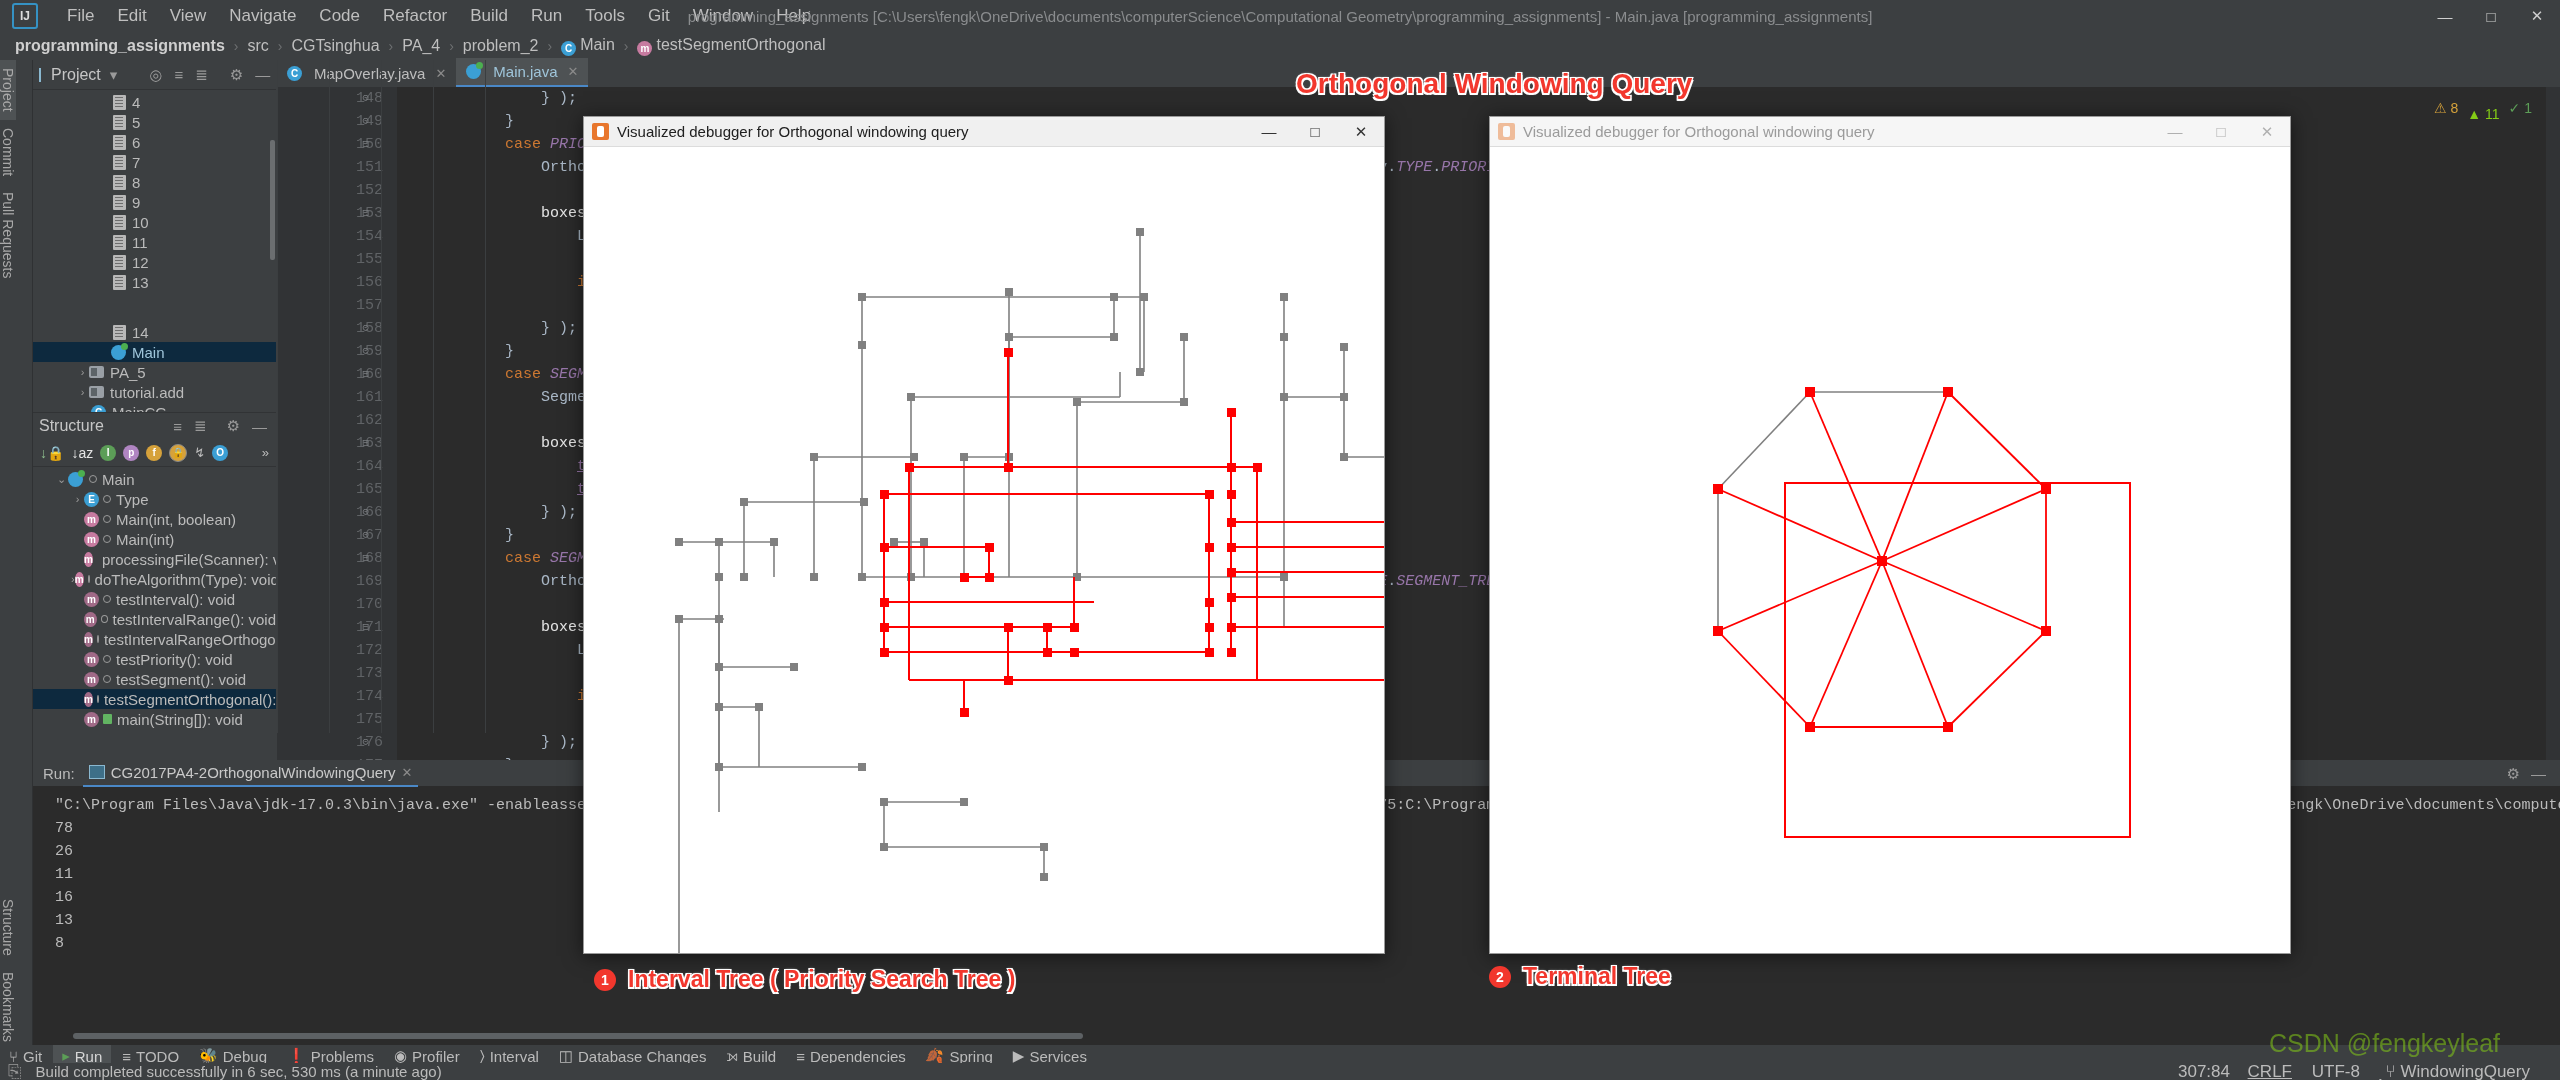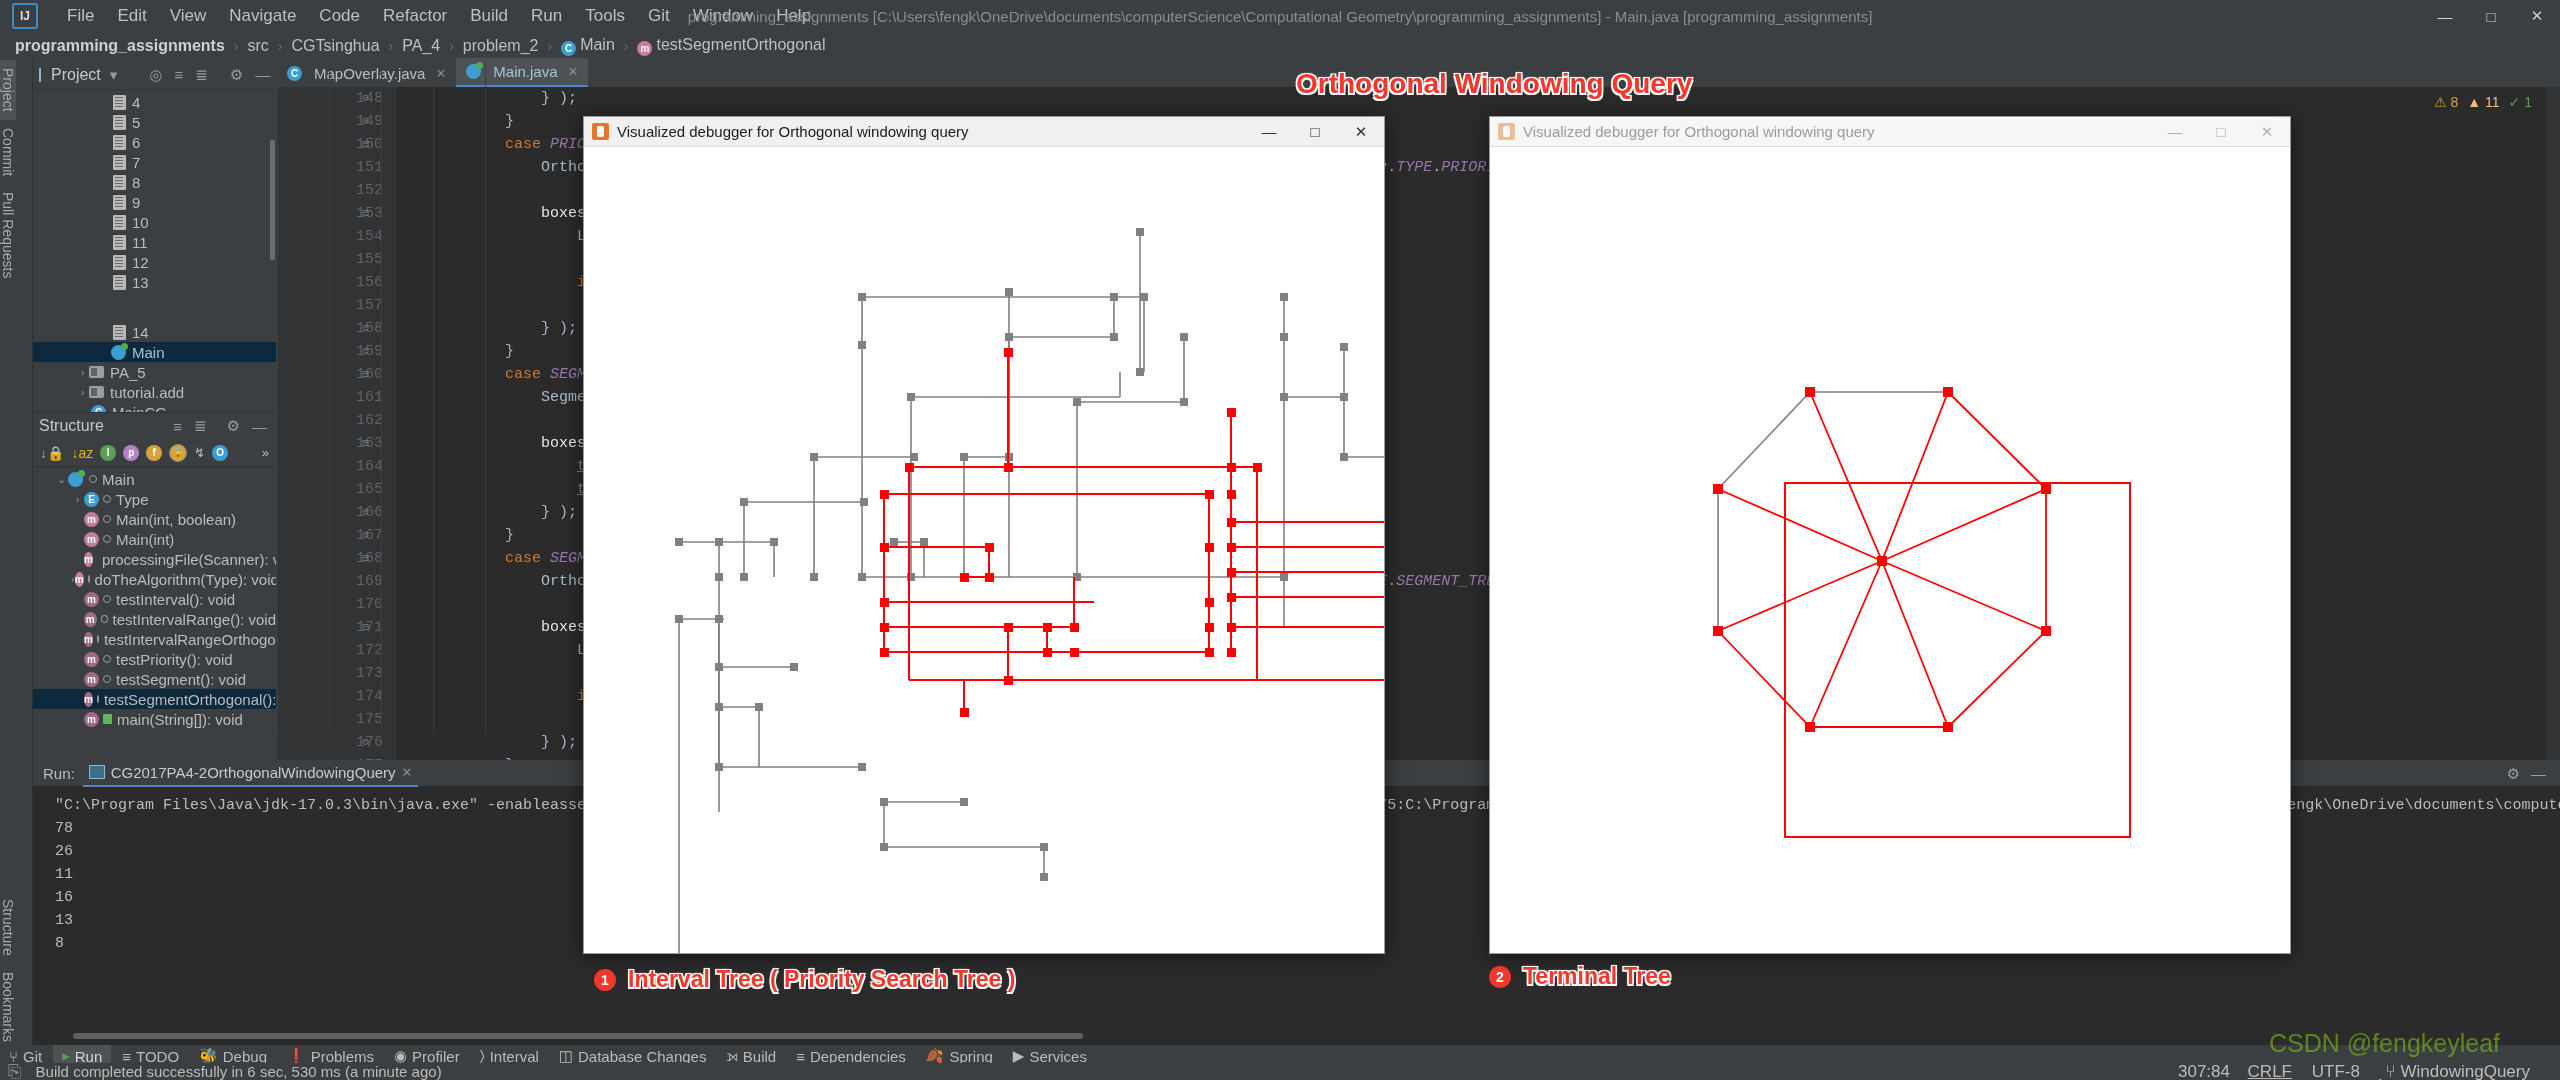--- a/index.html
+++ b/index.html
@@ -326,21 +326,21 @@
 <div id="structure-panel" class="abs">
   <div id="structure-head">
     <span class="sh-title">Structure</span>
     <span class="hdr-ico" style="margin-left:auto;">≡</span>
     <span class="hdr-ico">≣</span>
     <span class="hdr-ico" style="margin-left:8px;">⚙</span>
     <span class="hdr-ico">—</span>
   </div>
   <div id="structure-tools">
     <span style="color:#8fbe8f;font-size:14px;">↓🔒</span>
-    <span style="color:#eab308;font-size:14px;">↓a​z</span>
+    <span style="color:#e5e5e5;font-size:14px;">↓a​z</span>
     <span class="round" style="background:#5c9e57;">I</span>
     <span class="round" style="background:#b085c2;">p</span>
     <span class="round" style="background:#d6a23b;">f</span>
     <span class="round" style="background:#d6a23b;border:1px solid #888;">🔒</span>
     <span style="color:#bbb;font-size:13px;">↯</span>
     <span class="round" style="background:#3b9fd4;">O</span>
     <span style="color:#bbb;font-size:13px;margin-left:auto;">»</span>
   </div>
   <div id="stree">
     <div class="snode" style="padding-left:22px;">
@@ -464,21 +464,21 @@
     <div style="left:0px;"></div>
       <div style="left:52px;"></div>
       <div style="left:104px;"></div>
     <div style="left:156px;"></div>
       <div style="left:208px;"></div>
   </div>
   <div id="code"><div class="cl"><span class="plain">                } );</span></div><div class="cl"><span class="plain">            }</span></div><div class="cl"><span class="plain">            <span class="kw">case</span> <span class="static-it">PRIORITY_SEARCH_TREE</span> <span class="kw">-&gt;</span> {</span></div><div class="cl"><span class="plain">                OrthogonalWindowingQuery <span class="ul">tree</span> = <span class="kw">new</span> OrthogonalWindowingQuery( <span class="fld">points</span>, OrthogonalWindowingQuery.<span class="static-it">TYPE</span>.<span class="static-it">PRIORITY_SEARCH_TREE</span> );</span></div><div class="cl"><span class="plain"></span></div><div class="cl"><span class="plain">                <span class="fld">boxes</span>.forEach( <span class="fld">b</span> <span class="kw">-&gt;</span> {</span></div><div class="cl"><span class="plain">                    List&lt;Line&gt; <span class="fld">res</span> = <span class="ul">tree</span>.query( <span class="fld">b</span> );</span></div><div class="cl"><span class="plain"></span></div><div class="cl"><span class="plain">                    <span class="kw">if</span> ( <span class="fld">res</span> != <span class="kw">null</span> )</span></div><div class="cl"><span class="plain">                        System.out.println( <span class="fld">res</span>.size() );</span></div><div class="cl"><span class="plain">                } );</span></div><div class="cl"><span class="plain">            }</span></div><div class="cl"><span class="plain">            <span class="kw">case</span> <span class="static-it">SEGMENT_TREE</span> <span class="kw">-&gt;</span> {</span></div><div class="cl"><span class="plain">                SegmentTree <span class="ul">tree</span> = <span class="kw">new</span> SegmentTree( <span class="fld">I</span> );</span></div><div class="cl"><span class="plain"></span></div><div class="cl"><span class="plain">                <span class="fld">boxes</span>.forEach( <span class="fld">b</span> <span class="kw">-&gt;</span> {</span></div><div class="cl"><span class="plain">                    <span class="ul">tree</span>.query( <span class="fld">b</span> );</span></div><div class="cl"><span class="plain">                    <span class="ul">tree</span>.query( <span class="fld">b</span> );</span></div><div class="cl"><span class="plain">                } );</span></div><div class="cl"><span class="plain">            }</span></div><div class="cl"><span class="plain">            <span class="kw">case</span> <span class="static-it">SEGMENT_ORTHOGONAL</span> <span class="kw">-&gt;</span> {</span></div><div class="cl"><span class="plain">                OrthogonalWindowingQuery <span class="ul">tree</span> = <span class="kw">new</span> OrthogonalWindowingQuery( <span class="fld">I</span>, OrthogonalWindowingQuery.<span class="static-it">TYPE</span>.<span class="static-it">SEGMENT_TREE</span> );</span></div><div class="cl"><span class="plain"></span></div><div class="cl"><span class="plain">                <span class="fld">boxes</span>.forEach( <span class="fld">b</span> <span class="kw">-&gt;</span> {</span></div><div class="cl"><span class="plain">                    List&lt;Line&gt; <span class="fld">res</span> = <span class="ul">tree</span>.query( <span class="fld">b</span> );</span></div><div class="cl"><span class="plain"></span></div><div class="cl"><span class="plain">                    <span class="kw">if</span> ( <span class="fld">res</span> != <span class="kw">null</span> )</span></div><div class="cl"><span class="plain">                        System.out.println( <span class="fld">res</span>.size() );</span></div><div class="cl"><span class="plain">                } );</span></div><div class="cl"><span class="plain">            }</span></div></div>
   <div id="right-markers"></div>
   <div class="abs" style="right:28px;top:34px;display:flex;gap:9px;align-items:center;font-size:14px;">
     <span style="color:#d6a23b;">⚠ <span>8</span></span>
-    <span style="color:#fdba74;">▲ <span>11</span></span>
+    <span style="color:#84cc16;margin-top:12px;">▲ <span>11</span></span>
     <span style="color:#5c9e57;">✓ <span>1</span></span>
   </div>
 </div>
 
 <div id="run-panel" class="abs">
   <div id="run-head">
     <span class="rh-label">Run:</span>
     <span class="rh-tab">
       <span class="sq-ico"></span>
       <span>CG2017PA4-2OrthogonalWindowingQuery</span>

